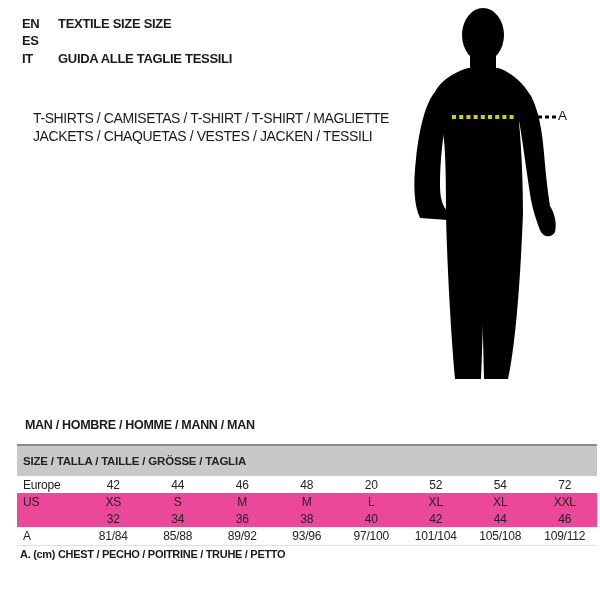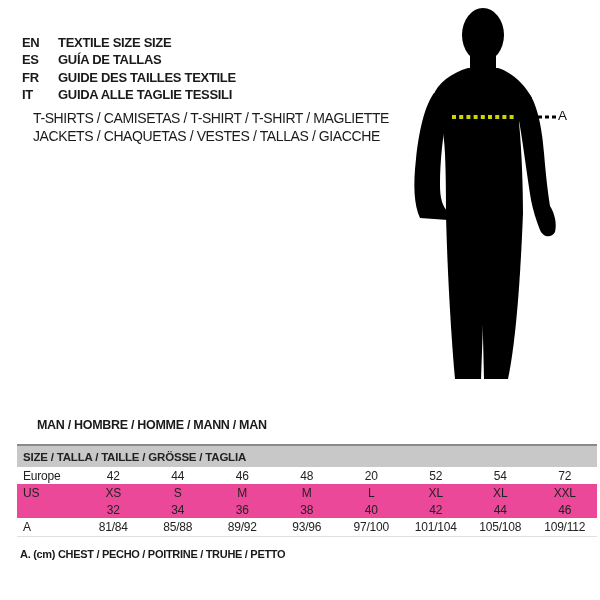--- a/index.html
+++ b/index.html
@@ -1,35 +1,35 @@
 <!DOCTYPE html>
 <html><head>
 <meta charset="utf-8">
 <style>
   html,body{margin:0;padding:0;background:#ffffff;}
   .page{
     position:relative;width:600px;height:600px;background:#ffffff;overflow:hidden;
     font-family:"Liberation Sans", sans-serif;color:#1a1a1a;
   }
   
-  .lang-block{position:absolute;left:22px;top:15px;margin-top:19px;}
+  .lang-block{position:absolute;left:22px;top:15px;}
   .lang-row{display:flex;height:17.3px;align-items:center;font-weight:700;font-size:13px;letter-spacing:-0.3px;}
   .lang-code{width:36px;}
   
   .cat-block{position:absolute;left:21px;top:110px;}
   .cat-line{font-weight:400;font-size:14px;letter-spacing:-0.4px;line-height:17.5px;white-space:nowrap;margin-left:12px;}
   
   .figure-svg{position:absolute;left:403px;top:6px;width:165px;height:382px;}
   .measure-label{position:absolute;left:558px;top:108px;font-size:13.5px;font-weight:400;color:#111;}
   
-  .section-title{position:absolute;left:37px;top:418px;font-weight:700;font-size:12.5px;letter-spacing:-0.3px;}
+  .section-title{position:absolute;left:25px;top:418px;font-weight:700;font-size:12.5px;letter-spacing:-0.3px;}
   
   .size-table{position:absolute;left:17px;top:444px;width:580px;}
   .thead{
-    box-sizing:border-box;height:23px;background:#c8c8c8;border-top:2px solid #8a8a8a;
+    box-sizing:border-box;height:32px;background:#c8c8c8;border-top:2px solid #8a8a8a;
     display:flex;align-items:center;padding-left:6px;
     font-weight:700;font-size:11.5px;letter-spacing:-0.2px;color:#222;
   }
   .trow{display:flex;height:17px;align-items:center;font-size:12px;letter-spacing:-0.2px;color:#222;justify-content:space-between;}
   .trow.shade{background:#ec4899;}
   .tlabel{box-sizing:border-box;width:64px;padding-left:6px;}
   .tcell{flex:1;text-align:center;}
   .table-bottom-line{height:1px;background:#e0e0e0;margin-top:1px;}
   
   .footnote{position:absolute;left:20px;top:548px;font-weight:700;font-size:11px;letter-spacing:-0.3px;}
@@ -39,35 +39,30 @@
 
 <div class="page">
 
   <div class="lang-block">
     <div class="lang-row">
       <span class="lang-code">EN</span>
       <span class="lang-text">TEXTILE SIZE SIZE</span>
     </div>
     <div class="lang-row">
       <span class="lang-code">ES</span>
-      <span class="lang-text">GUÍA DE TALLAS</span>
-    </div>
-    <div class="lang-row">
-      <span class="lang-code">FR</span>
-      <span class="lang-text">GUIDE DES TAILLES TEXTILE</span>
     </div>
     <div class="lang-row">
       <span class="lang-code">IT</span>
       <span class="lang-text">GUIDA ALLE TAGLIE TESSILI</span>
     </div>
   </div>
 
   <div class="cat-block">
     <div class="cat-line">T-SHIRTS / CAMISETAS / T-SHIRT / T-SHIRT / MAGLIETTE</div>
-    <div class="cat-line">JACKETS / CHAQUETAS / VESTES / TALLAS / GIACCHE</div>
+    <div class="cat-line">JACKETS / CHAQUETAS / VESTES / JACKEN / TESSILI</div>
   </div>
 
   <svg class="figure-svg" viewBox="0 0 165 382" xmlns="http://www.w3.org/2000/svg">
     <g fill="#000000">
       <ellipse cx="80" cy="29" rx="21" ry="27"></ellipse>
       <rect x="67" y="44" width="26" height="24"></rect>
       <path d="M 65 62 C 48 67 35 77 30 90 C 36 104 41 122 42 148 C 43 172 43 192 43 209 L 120 209 C 120 183 119 148 116 116 C 123 108 127 99 129 92 C 121 77 108 66 95 62 Z"></path>
       <path d="M 31 87 C 21 101 16 126 13 153 C 10 179 11 199 17 212 L 45 214 L 45 206 C 39 200 37 191 37 179 C 37 155 40 126 45 104 C 43 95 38 89 31 87 Z"></path>
       <path d="M 127 89 C 134 99 139 121 141 147 C 143 171 145 188 147 200 C 152 208 154 218 152 226 C 148 233 140 231 137 224 C 133 214 130 204 128 194 C 125 176 122 153 119 133 C 117 120 115 108 113 100 C 119 97 124 94 127 89 Z"></path>
       <path d="M 43 207 L 84 207 L 78 373 L 52 373 C 48 330 44 258 43 207 Z"></path>

